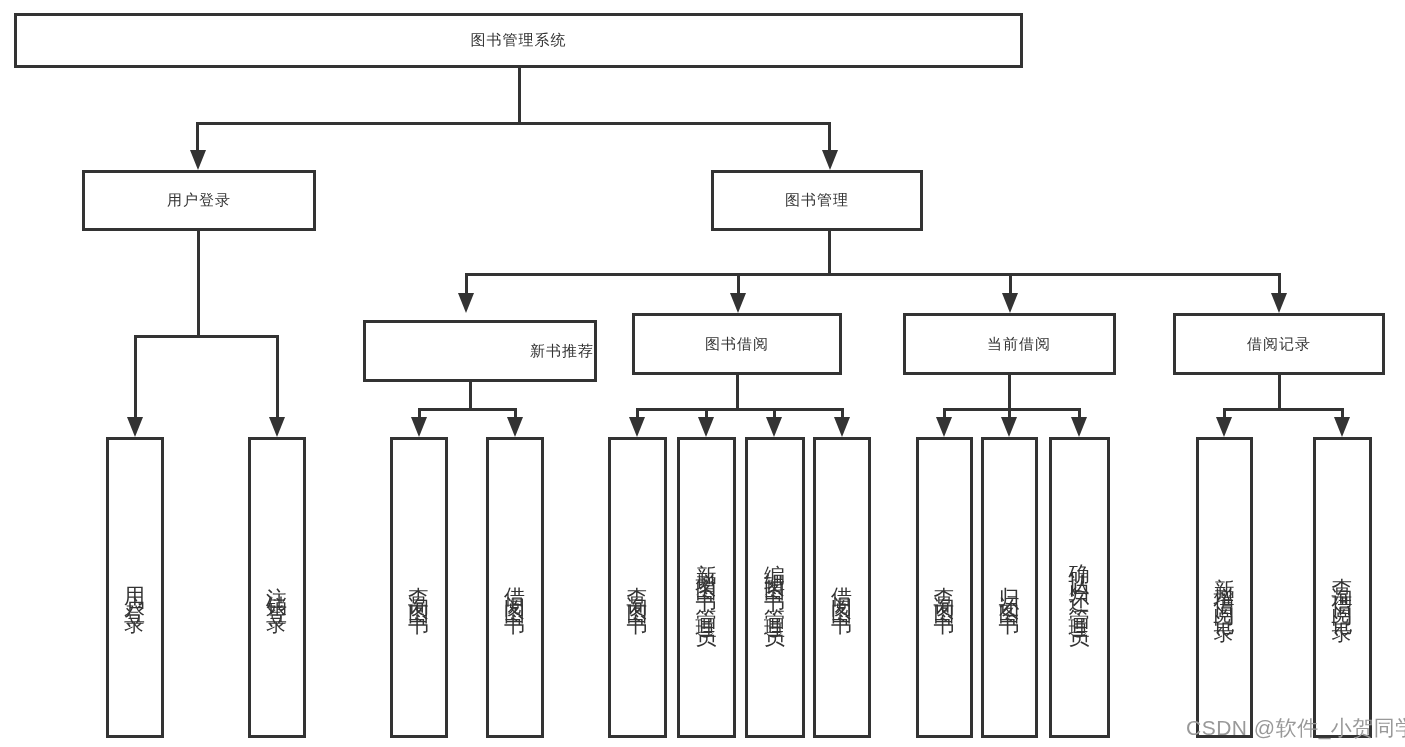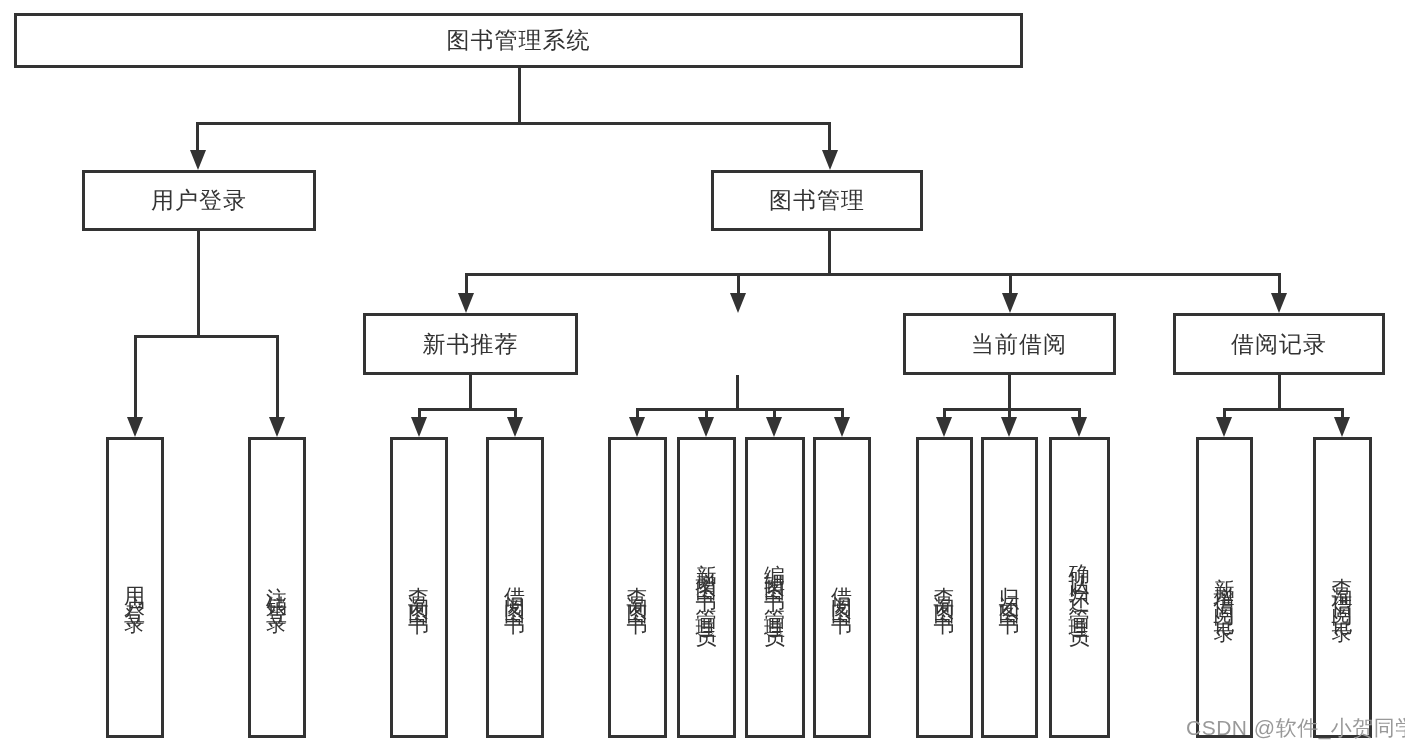--- a/index.html
+++ b/index.html
@@ -13,21 +13,21 @@
   }
   .box {
     position: absolute;
     box-sizing: border-box;
     background: #ffffff;
     border: 3px solid #333333;
     display: flex;
     align-items: center;
     justify-content: center;
     color: #333333;
-    font-size: 23px;
+    font-size: 15px;
     letter-spacing: 1px;
     z-index: 2;
   }
   .leaf {
     position: absolute;
     box-sizing: border-box;
     background: #ffffff;
     border: 3px solid #333333;
     display: flex;
     align-items: center;
@@ -98,22 +98,25 @@
   <div class="lh" style="left:465px; top:273px; width:816px;"></div>
   <div class="lv" style="left:465px; top:273px; height:24px;"></div>
   <div class="ah" style="left:458px; top:293px;"></div>
   <div class="lv" style="left:737px; top:273px; height:24px;"></div>
   <div class="ah" style="left:730px; top:293px;"></div>
   <div class="lv" style="left:1009px; top:273px; height:24px;"></div>
   <div class="ah" style="left:1002px; top:293px;"></div>
   <div class="lv" style="left:1278px; top:273px; height:24px;"></div>
   <div class="ah" style="left:1271px; top:293px;"></div>
 
-  <div class="box" style="left:363px; top:313px; width:215px; height:62px;">
+  <div class="box" style="left:363px; top:320px; width:234px; height:62px;justify-content:flex-end;">
     <span>新书推荐</span>
+  </div>
+  <div class="box" style="left:632px; top:313px; width:210px; height:62px;">
+    <span>图书借阅</span>
   </div>
   <div class="box" style="left:903px; top:313px; width:213px; height:62px;padding-left:19px;">
     <span>当前借阅</span>
   </div>
   <div class="box" style="left:1173px; top:313px; width:212px; height:62px;">
     <span>借阅记录</span>
   </div>
 
   <div class="lv" style="left:469px; top:375px; height:33px;"></div>
   <div class="lh" style="left:418px; top:408px; width:99px;"></div>

